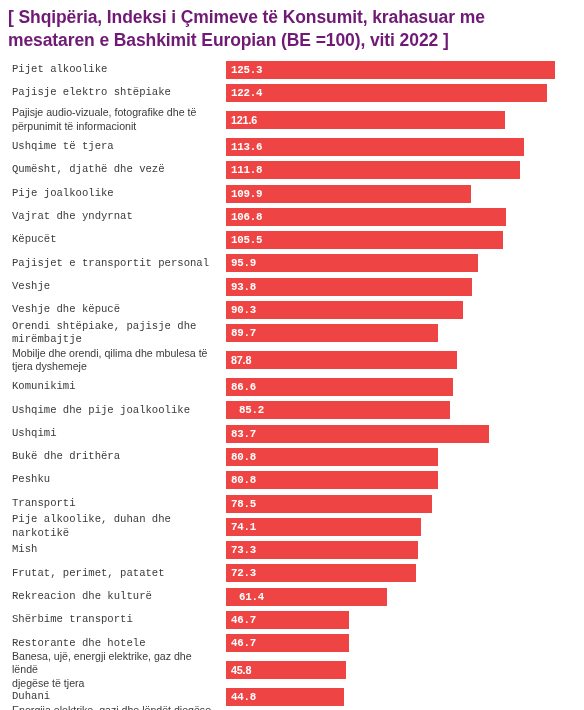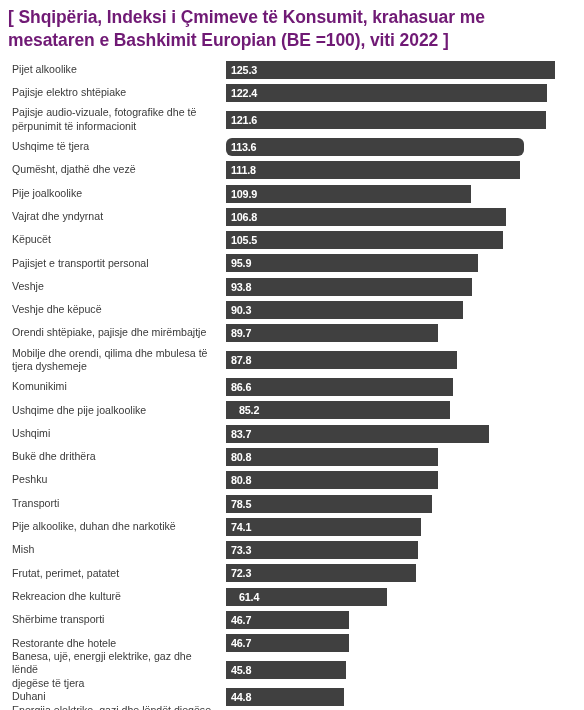--- a/index.html
+++ b/index.html
@@ -35,21 +35,21 @@
     position: relative;
     margin-top: 6px;
     padding: 0;
   }
   .bar-row {
     position: relative;
     display: flex;
     align-items: center;
     box-sizing: border-box;
   }
-  .row-1line { height: 23.3px; }
+  .row-1line { height: 23.3px; font-family: Liberation Mono, monospace; }
   .row-2line { height: 30.5px; }
 
   .cat-label {
     width: 226px;
     flex: 0 0 226px;
     box-sizing: border-box;
     padding-left: 12px;
     padding-right: 6px;
     font-size: 10.6px;
     line-height: 1.29;
@@ -60,21 +60,21 @@
     position: relative;
     flex: 1 1 auto;
     height: 100%;
   }
   .bar {
     position: absolute;
     left: 0;
     top: 50%;
     transform: translateY(-50%);
     height: 18px;
-    background: #404040;
+    background: #ef4444;
     display: flex;
     align-items: center;
     box-sizing: border-box;
   }
   .bar-value {
     color: #ffffff;
     font-size: 10.8px;
     font-weight: bold;
     padding-left: 5px;
     letter-spacing: -0.2px;
@@ -102,29 +102,29 @@
         <div class="bar-track">
           <div class="bar" style="width: 321.385px;">
             <span class="bar-value">122.4</span>
           </div>
         </div>
       </div>
       <div class="bar-row row-2line">
         <div class="cat-label">Pajisje audio-vizuale, fotografike dhe të
 përpunimit të informacionit</div>
         <div class="bar-track">
-          <div class="bar" style="width: 320px;">
+          <div class="bar" style="width: 279px;">
             <span class="bar-value">121.6</span>
           </div>
         </div>
       </div>
       <div class="bar-row row-1line">
         <div class="cat-label">Ushqime të tjera</div>
         <div class="bar-track">
-          <div class="bar" style="width: 298.279px; border-radius: 6px;">
+          <div class="bar" style="width: 298.279px;">
             <span class="bar-value">113.6</span>
           </div>
         </div>
       </div>
       <div class="bar-row row-1line">
         <div class="cat-label">Qumësht, djathë dhe vezë</div>
         <div class="bar-track">
           <div class="bar" style="width: 293.553px;">
             <span class="bar-value">111.8</span>
           </div>

